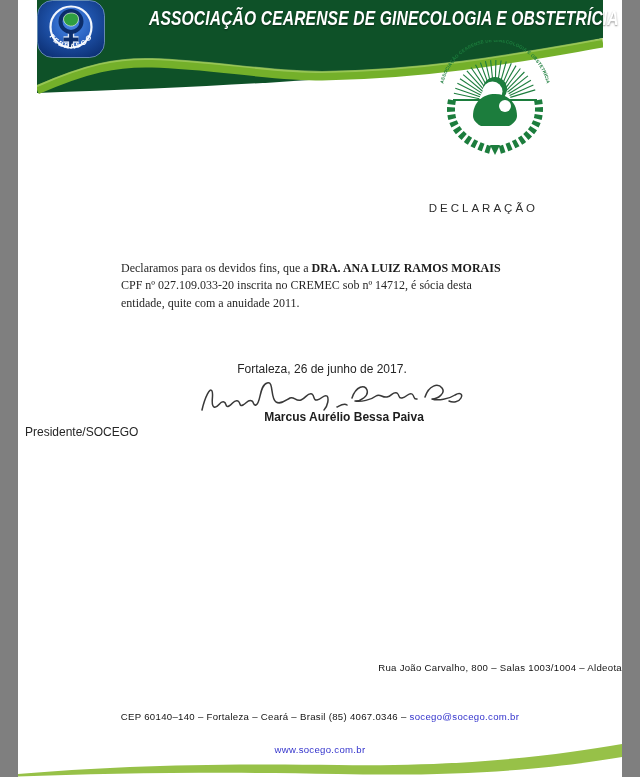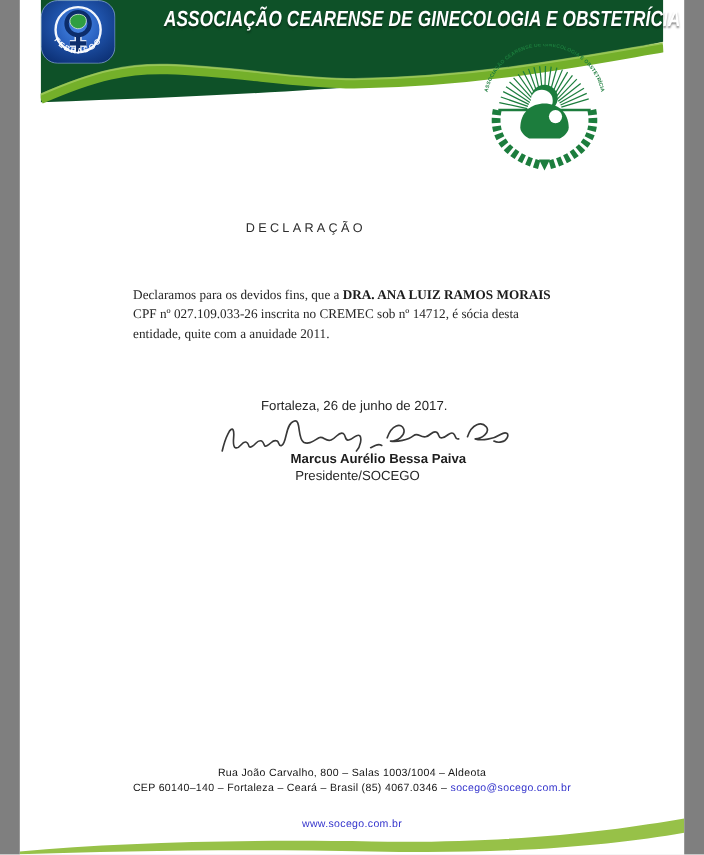--- a/index.html
+++ b/index.html
@@ -18,46 +18,46 @@
     position:absolute;left:112px;top:7px;white-space:nowrap;
     color:#ffffff;font-weight:bold;font-style:italic;font-size:20px;
     letter-spacing:.2px;transform:scaleX(.78);transform-origin:left top;
     text-shadow:0 1px 2px rgba(0,0,0,.45);
   }
   .badge{position:absolute;left:24px;top:1px;width:68px;height:58px;}
 
   .seal{position:absolute;left:425px;top:40px;width:140px;height:116px;}
 
   .decl-title{
-    position:absolute;left:18px;top:202px;width:520px;text-align:center;
+    position:absolute;left:18px;top:202px;width:520px;text-align:right;
     font-size:11.5px;letter-spacing:3px;color:#2d2d2d;
   }
   .body-text{
     position:absolute;left:121px;top:260px;width:404px;
     font-size:12px;line-height:17.3px;color:#262626;font-family:Liberation Serif, serif;
   }
   .body-text b{color:#1c1c1c;}
   .date-line{
     position:absolute;left:18px;top:362px;width:608px;text-align:center;
     font-size:12px;color:#262626;
   }
   .signature{position:absolute;left:197px;top:377px;width:270px;height:44px;pointer-events:none;}
   .signer-name{
     position:absolute;left:44px;top:410px;width:600px;text-align:center;
     font-size:12px;font-weight:bold;color:#1d1d1d;
   }
   .signer-role{
-    position:absolute;left:25px;top:425px;width:600px;text-align:center;
+    position:absolute;left:25px;top:425px;width:600px;
     font-size:12px;color:#262626;
   }
   .footer-line{
     position:absolute;left:18px;width:604px;text-align:center;
     font-size:9.6px;color:#141414;letter-spacing:.3px;
   }
-  .footer-line.l1{top:697px;}
+  .footer-line.l1{top:662px;text-align:right;}
   .footer-line.l2{top:711px;}
   .footer-line.l3{top:744px;}
   .footer-line a{color:#3333cc;cursor:pointer;}
   .bottom-swoosh{position:absolute;left:18px;top:740px;width:604px;height:37px;}
 </style>
 </head>
 <body>
 
 <div class="shot">
 
@@ -137,21 +137,21 @@
     <path d="M65,105 L70,115 L75,105 Z" fill="#1c7d3d"></path>
     <text font-size="4.6" font-weight="bold" fill="#1c7d3d" letter-spacing="0.15" font-family="Liberation Sans, sans-serif">
       <textPath href="#sealArc" startOffset="50%" text-anchor="middle">ASSOCIAÇÃO CEARENSE DE GINECOLOGIA E OBSTETRÍCIA</textPath>
     </text>
   </svg>
 
   <div class="decl-title">DECLARAÇÃO</div>
 
   <div class="body-text">
     <div><span>Declaramos para os devidos fins, que a </span><b>DRA. ANA LUIZ RAMOS MORAIS</b></div>
-    <div>CPF nº 027.109.033-26 inscrita no CREMEC sob nº 14712, é sócia desta</div>
+    <div>CPF nº 027.109.033-20 inscrita no CREMEC sob nº 14712, é sócia desta</div>
     <div>entidade, quite com a anuidade 2011.</div>
   </div>
 
   <div class="date-line">Fortaleza, 26 de junho de 2017.</div>
 
   <svg class="signature" viewBox="0 0 270 44">
     <path d="M5,33 C8,20 13,10 15,14 C17,18 13,28 17,30 C21,32 23,23 27,25 C30,26 28,31 32,29
              C36,27 37,22 41,24 C44,26 42,30 46,28 C50,26 51,22 55,24 C57,25 56,29 59,28
              C64,26 62,9 70,6 C77,3 73,21 79,25 C84,28 89,23 93,21 C97,19 99,25 104,23
              C109,21 111,15 115,17 C118,19 116,24 120,23 C125,22 127,17 130,19 C132,21 131,29 127,33

